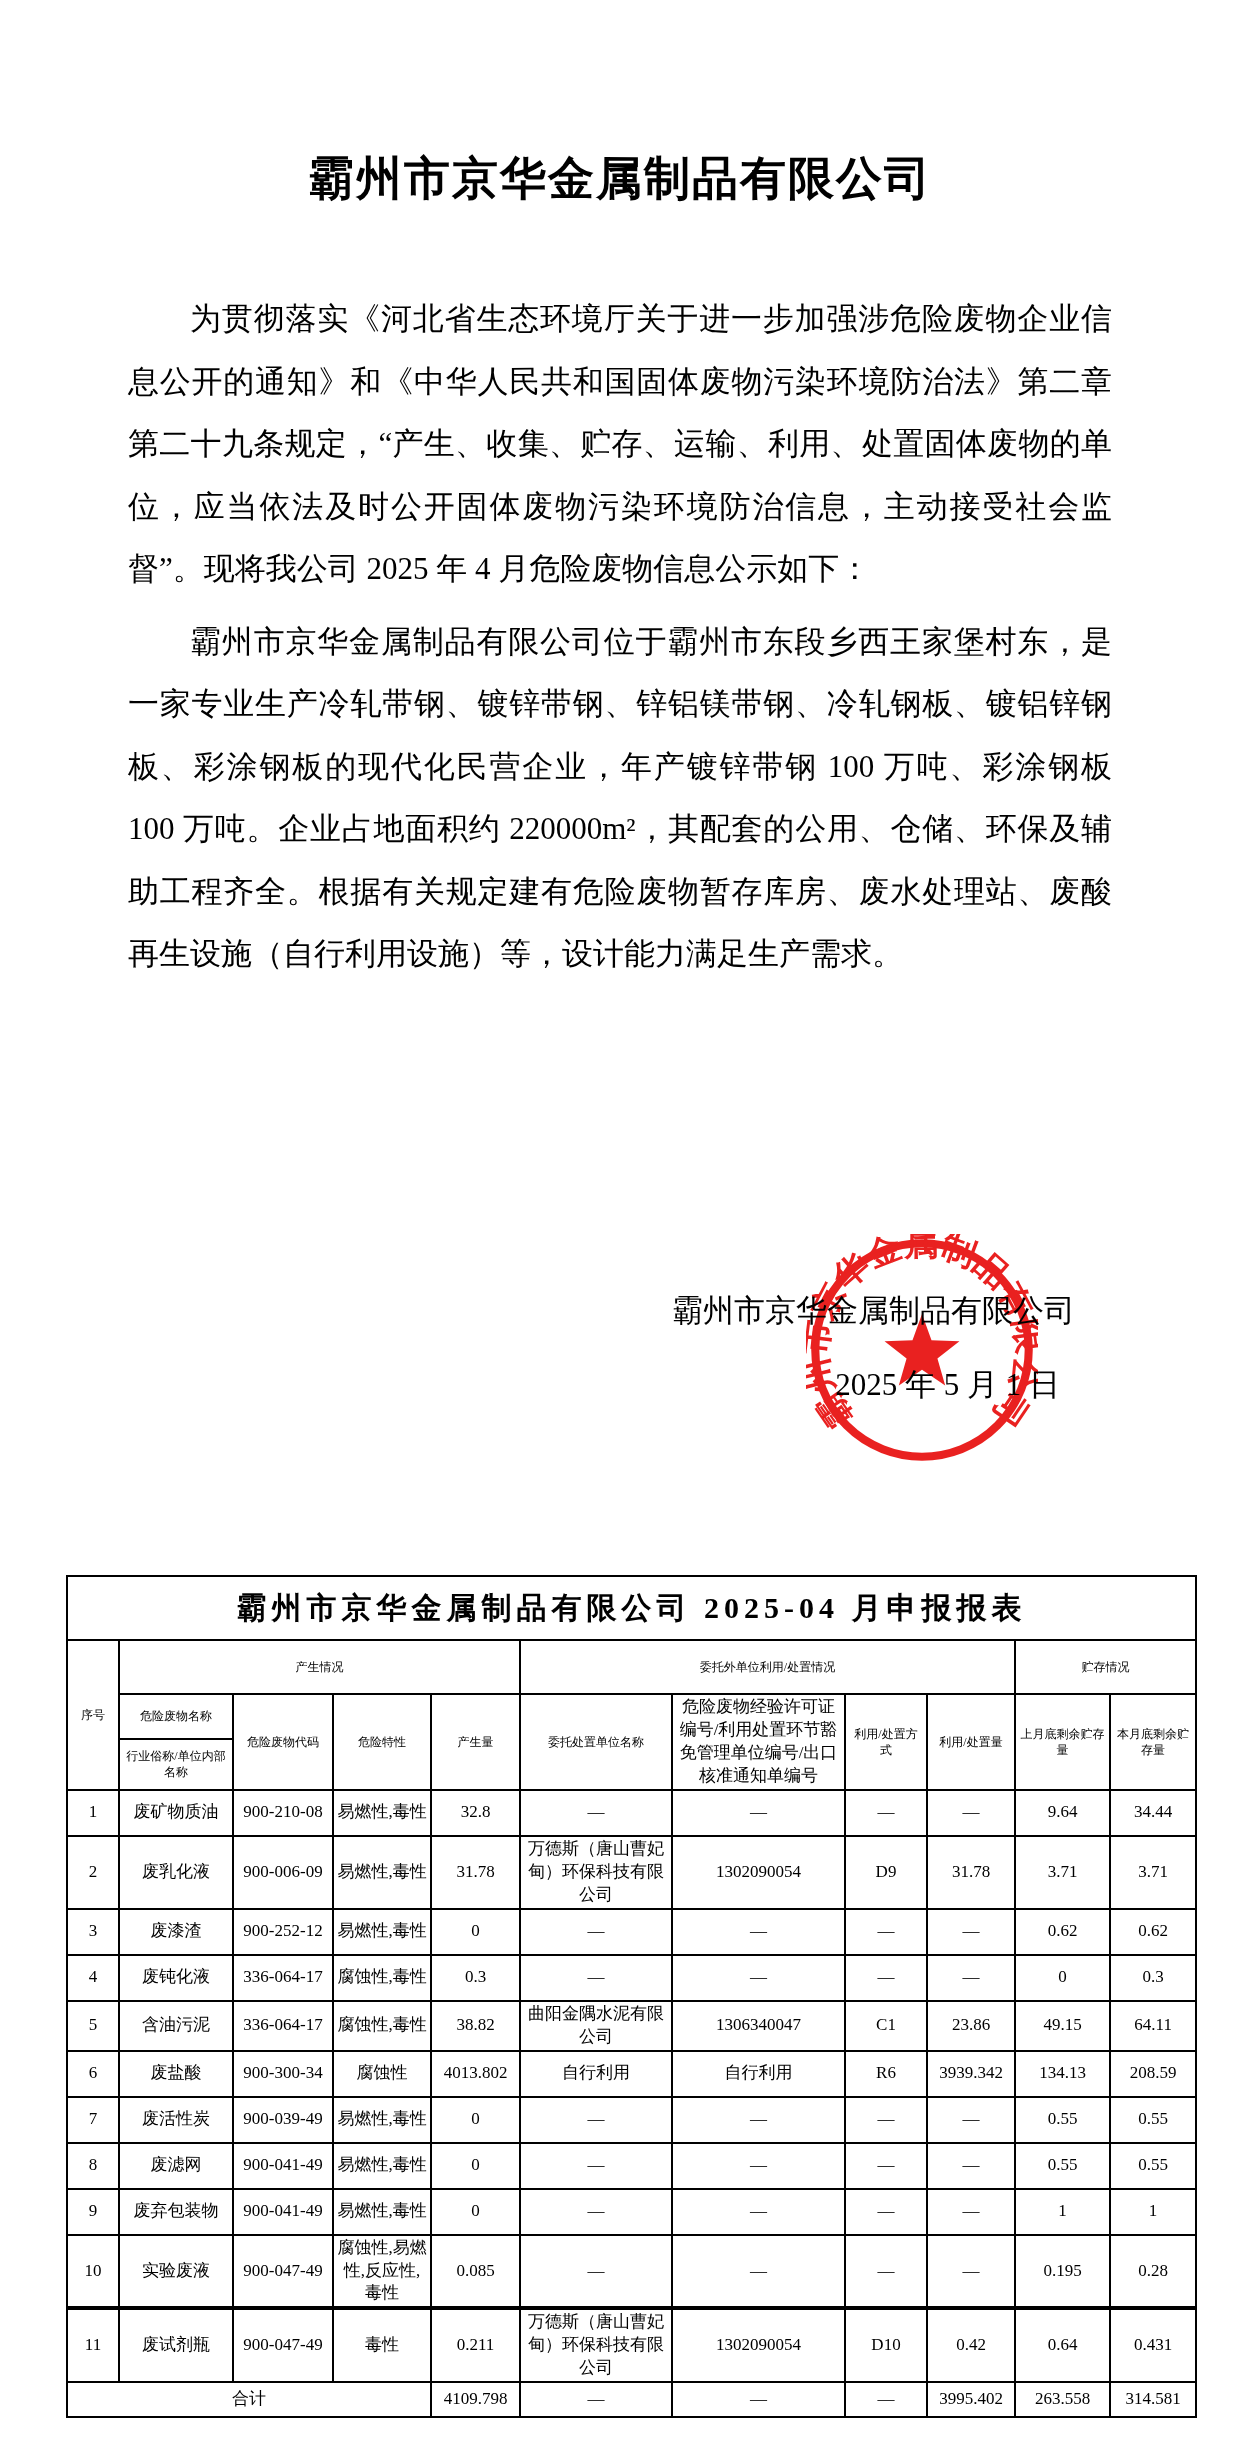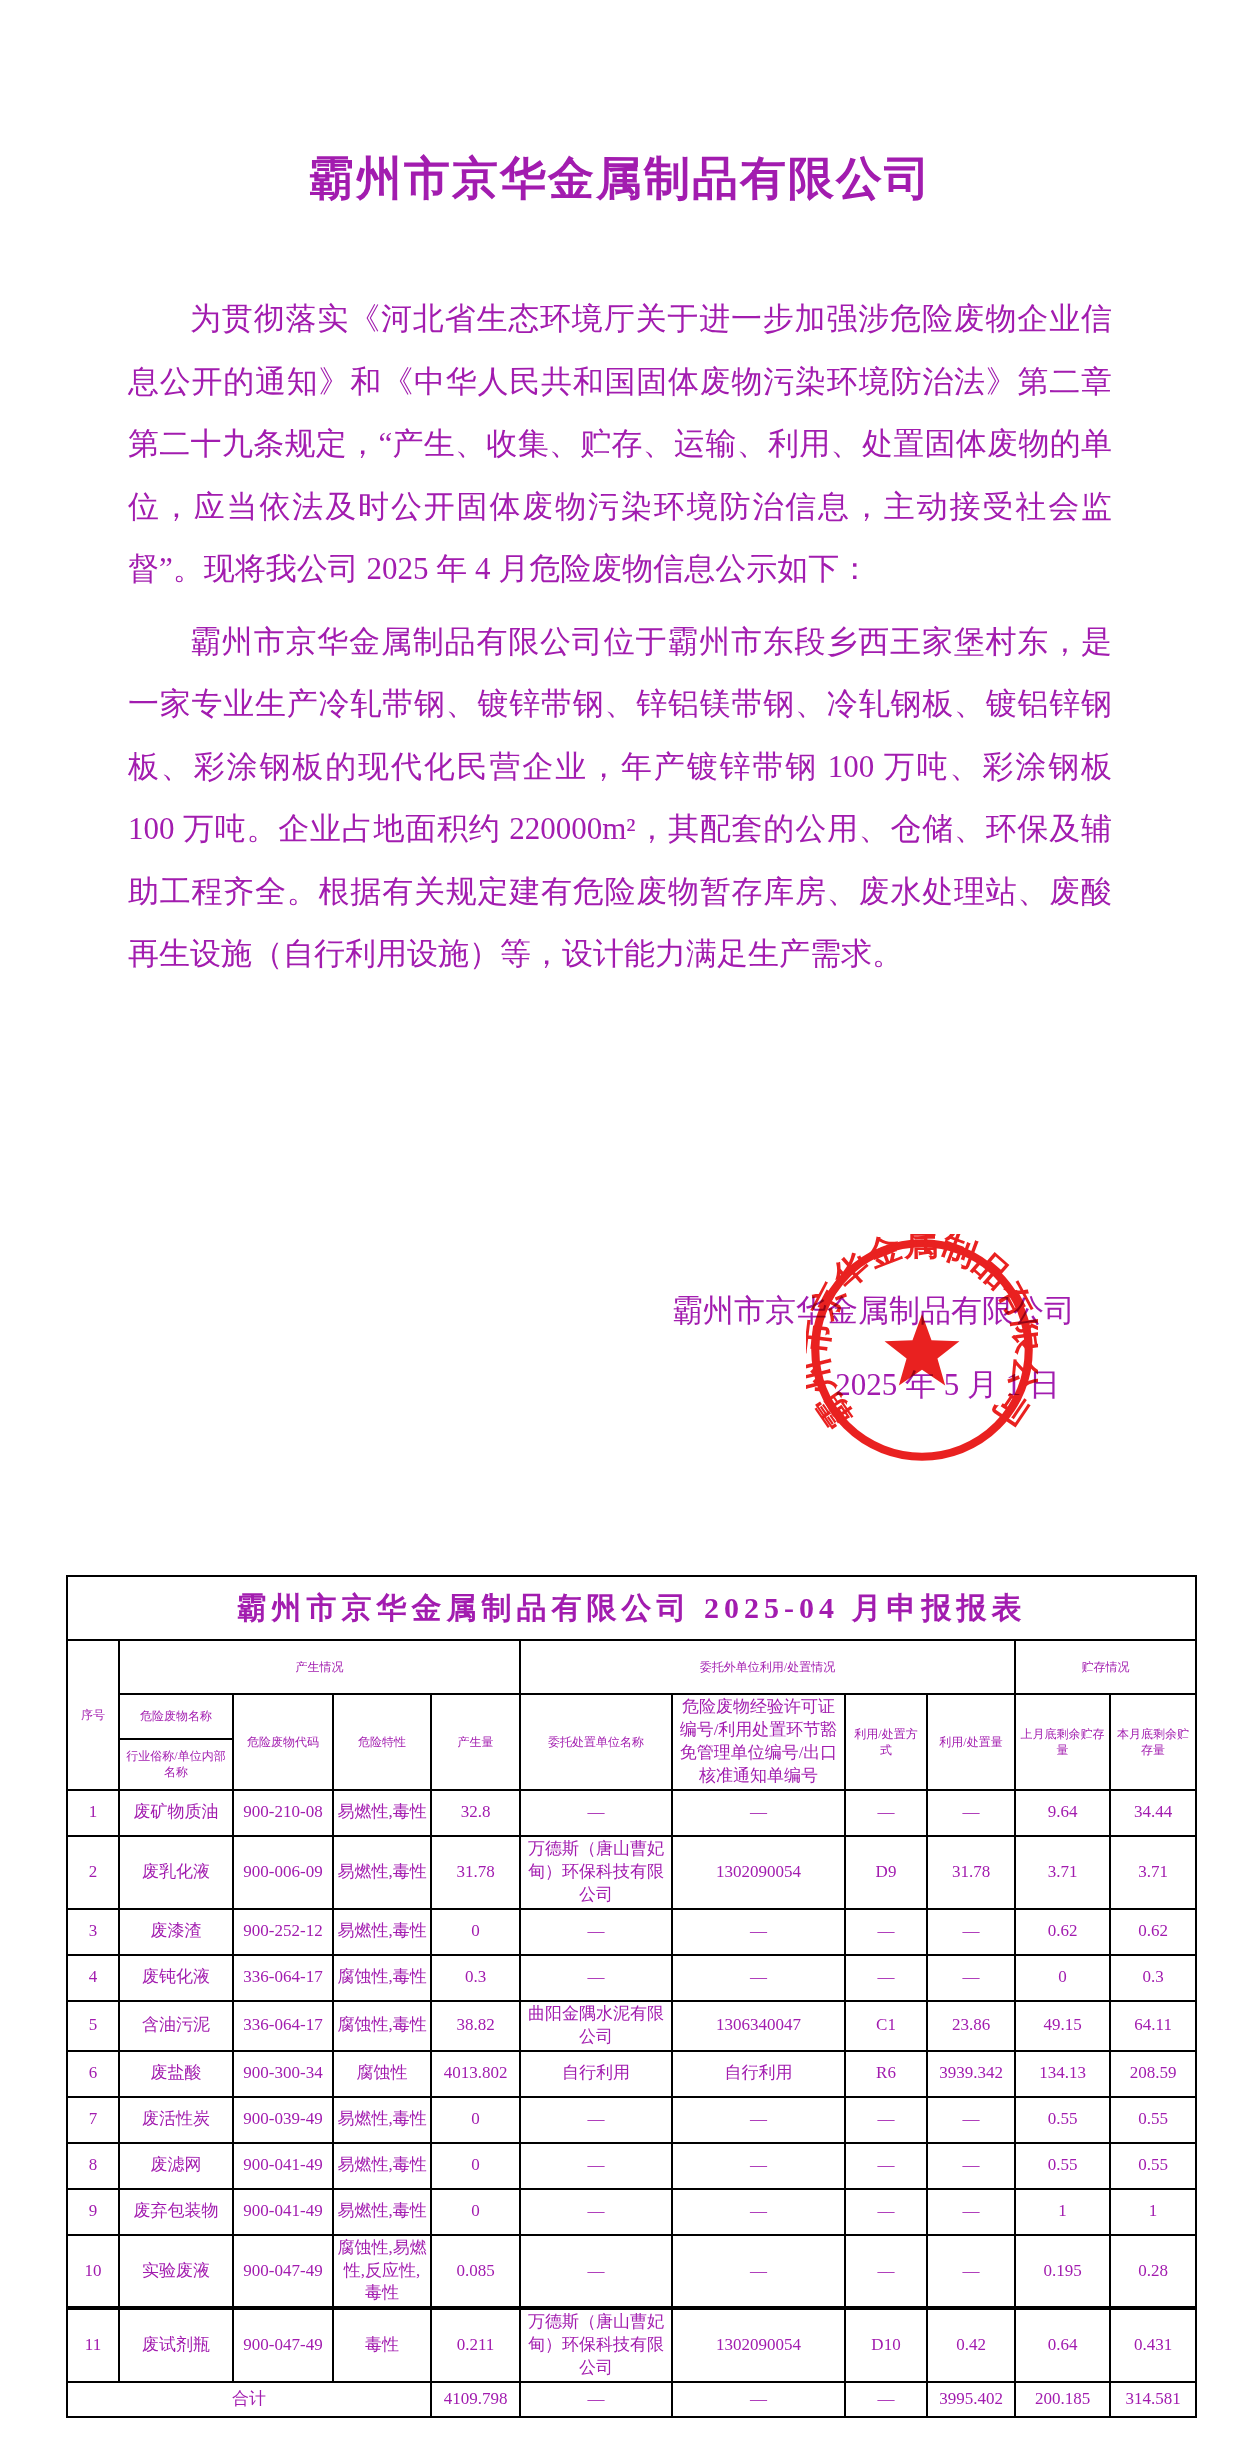--- a/index.html
+++ b/index.html
@@ -1,18 +1,18 @@
 <!DOCTYPE html>
 <html lang="zh"><head>
 <meta charset="utf-8">
 <style>
   html,body{margin:0;padding:0;background:#888;}
   .page{
     position:relative;width:1240px;height:2447px;background:#ffffff;
-    margin:0 auto;overflow:hidden;color:#a21caf;
+    margin:0 auto;overflow:hidden;color:#000000;
     font-family:"Liberation Serif","DejaVu Serif",serif;
   }
   
   .doc-title{
     position:absolute;top:146px;left:0;width:100%;text-align:center;
     font-family:"Liberation Sans","DejaVu Sans",sans-serif;
     font-weight:bold;font-size:46px;line-height:64px;letter-spacing:2px;
   }
   
   .body-text{
@@ -272,19 +272,19 @@
         </tr>
       </tbody>
     <tbody>
       <tr class="total-row">
         <td colspan="4">合计</td>
       <td>4109.798</td>
           <td>—</td>
           <td>—</td>
           <td>—</td>
           <td>3995.402</td>
-          <td>200.185</td>
+          <td>263.558</td>
           <td>314.581</td>
         </tr>
     </tbody>
   </table>
 
 </div>
 
 </body></html>

